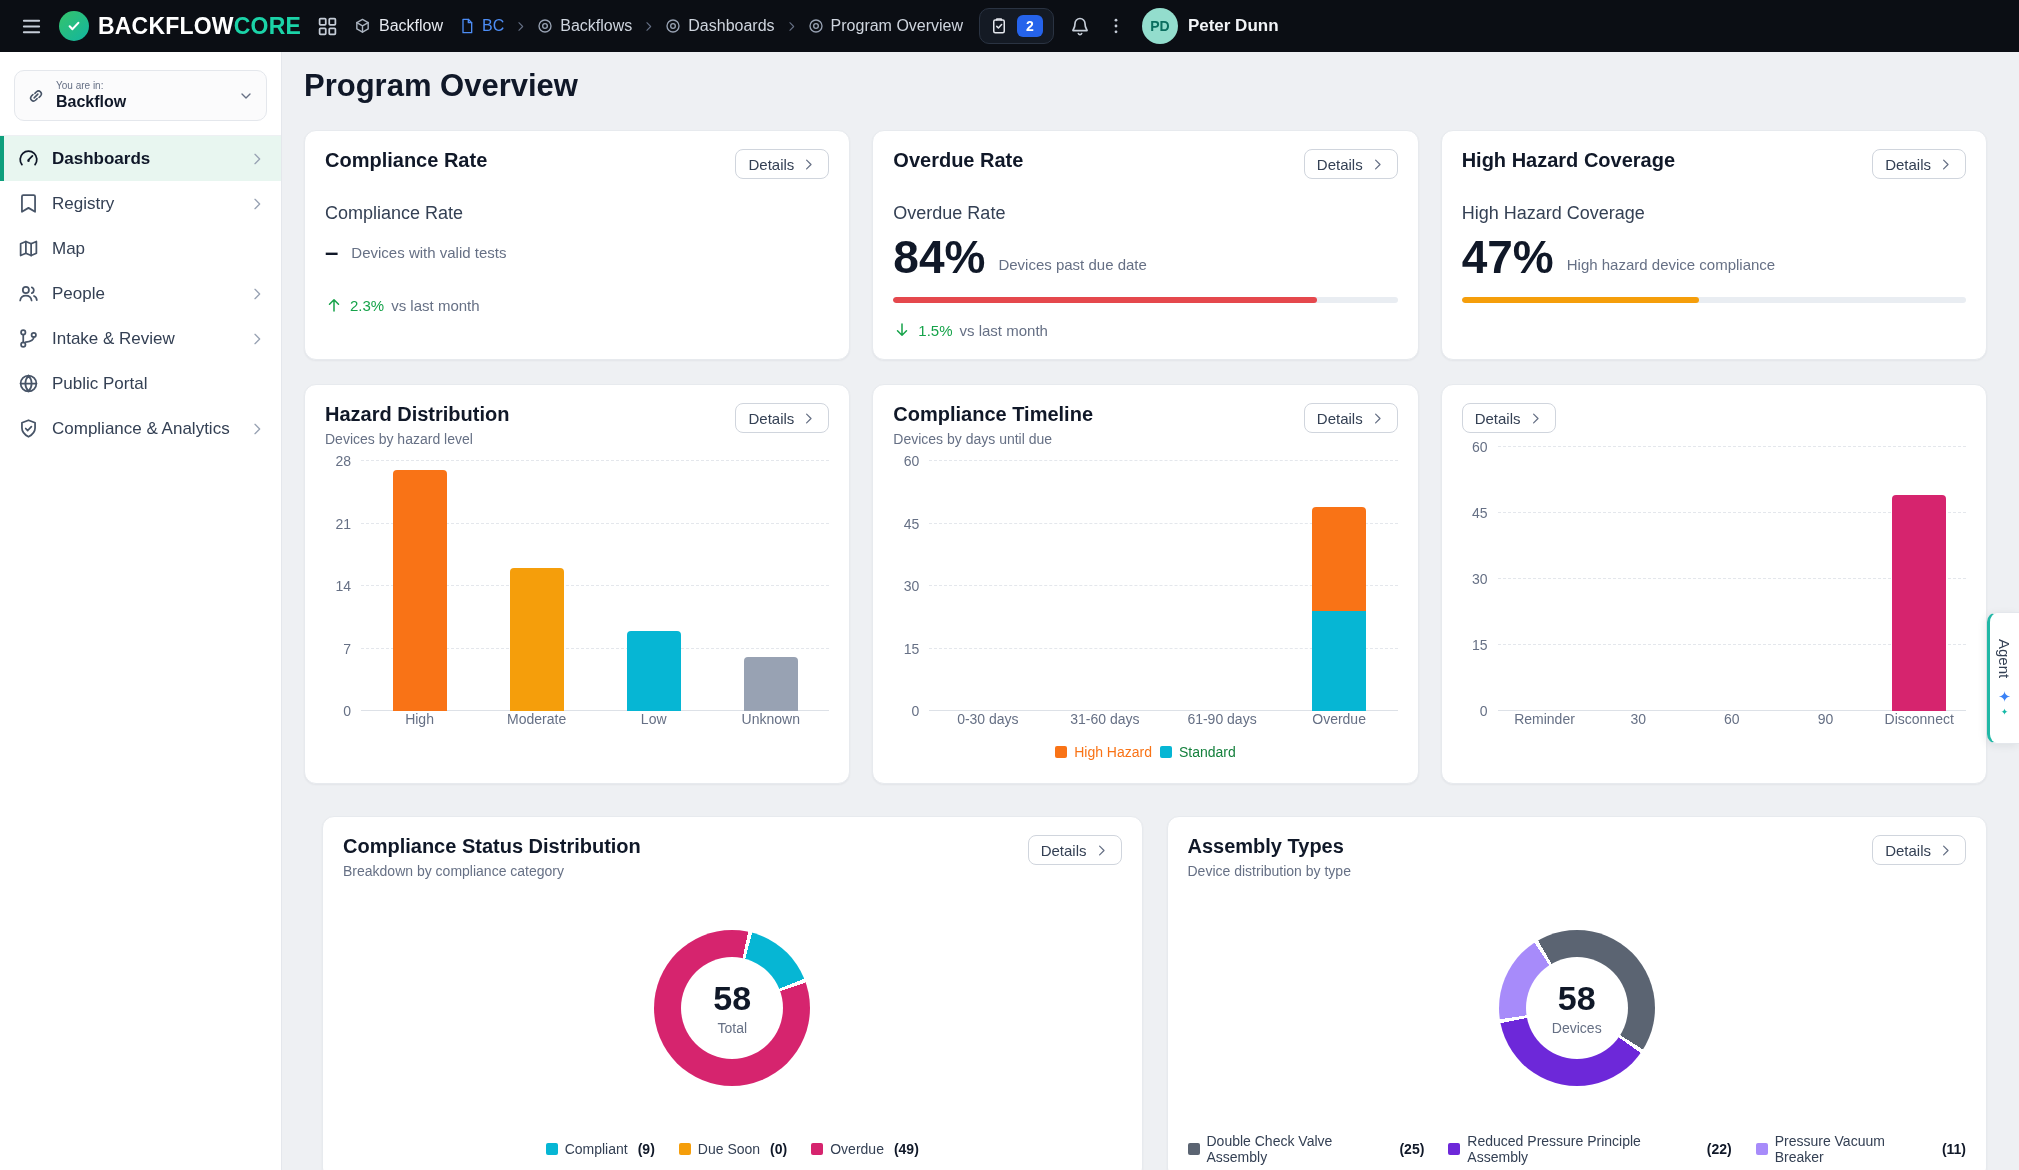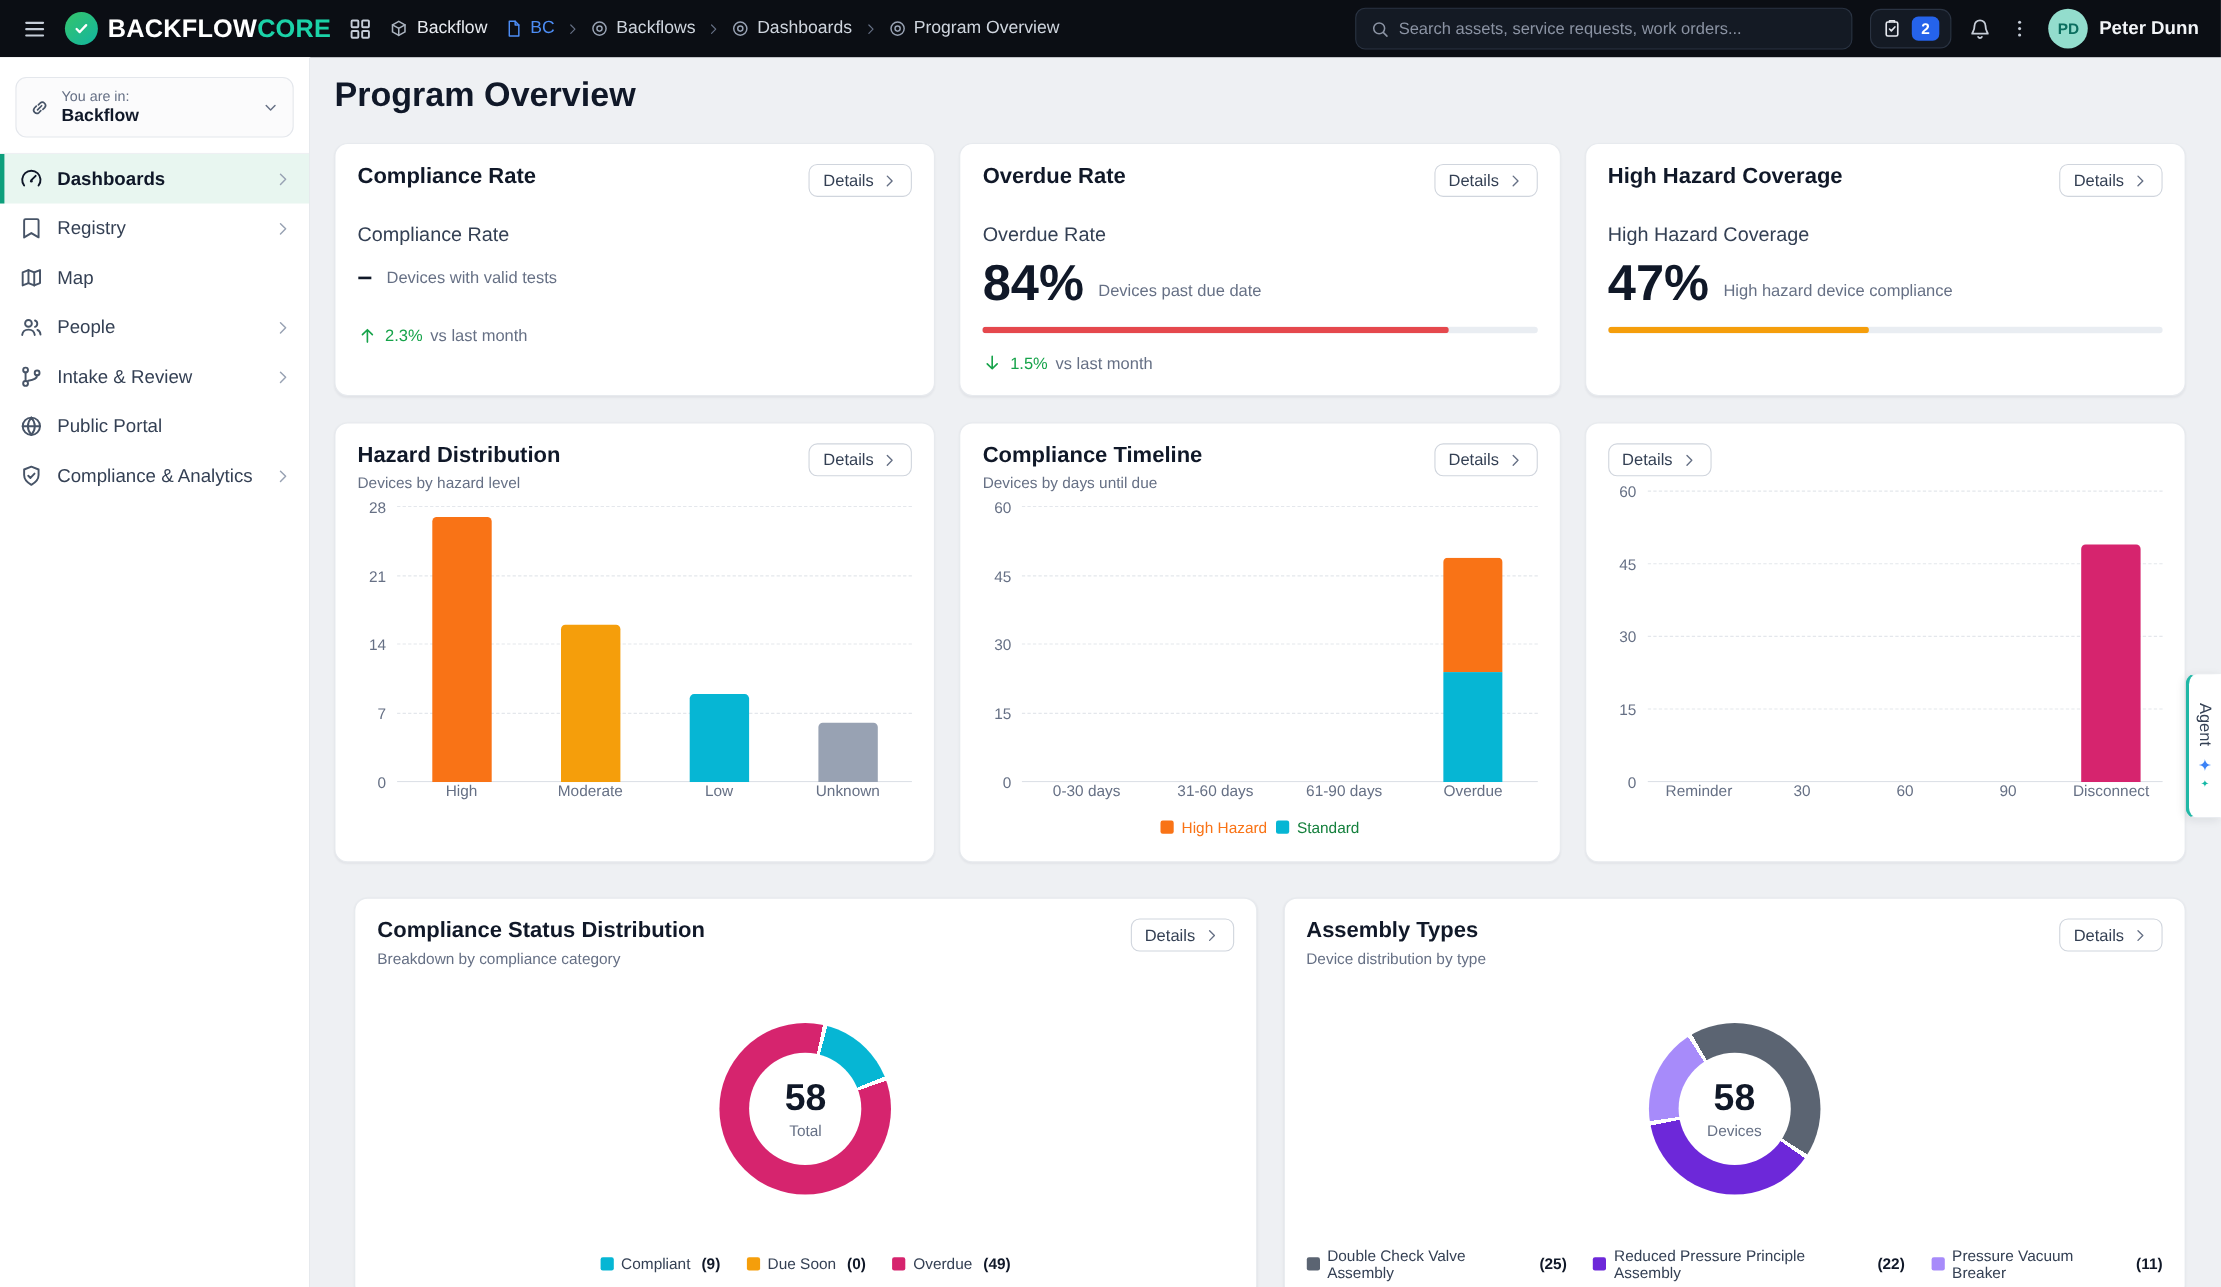--- a/index.html
+++ b/index.html
@@ -38,21 +38,21 @@
   .bell-btn .icon,.kebab-btn .icon{width:20px;height:20px}
   .user-menu{display:flex;align-items:center;gap:10px;cursor:pointer}
   .avatar{width:36px;height:36px;border-radius:50%;background:#93ddcd;color:#0b6e5f;font-weight:700;font-size:14px;display:flex;align-items:center;justify-content:center}
   .user-name{color:#f2f4f7;font-size:17px;font-weight:600}
 
   
   .shell{display:flex;height:1118px}
   .sidebar{width:282px;background:#fff;border-right:1px solid #e4e7ec;padding-top:12px}
   .context-box{margin:6px 14px 14px;border:1px solid #e4e7ec;background:#fbfbfc;border-radius:10px;padding:9px 12px;display:flex;align-items:center;gap:11px;cursor:pointer}
   .ctx-ic{width:18px;height:18px;color:#475467}
-  .ctx-label{display:block;font-size:13px;color:#667085}
+  .ctx-label{display:block;font-size:10px;color:#667085}
   .ctx-value{display:block;font-size:16px;font-weight:700;color:#101828;margin-top:2px}
   .ctx-chev{margin-left:auto;width:16px;height:16px;color:#667085}
   .nav{border-top:1px solid #eef0f3}
   .nav-item{display:flex;align-items:center;gap:13px;height:45px;padding:0 16px 0 14px;border-left:4px solid transparent;font-size:17px;color:#344054;cursor:pointer}
   .nav-ic{width:21px;height:21px;color:#475467}
   .nav-label{font-weight:500}
   .nav-chev{margin-left:auto;width:16px;height:16px;color:#98a2b3}
   .nav-item.active{background:#e8f6f0;border-left-color:#0e9f7c}
   .nav-item.active .nav-label{font-weight:700;color:#0f1728}
   .nav-item.active .nav-ic{color:#0f1728}
@@ -211,29 +211,20 @@
       <span class="crumb">
         <span class="icon crumb-ic">
           <svg viewBox="0 0 24 24">
             <circle cx="12" cy="12" r="9"></circle>
             <circle cx="12" cy="12" r="3.5"></circle>
           </svg>
         </span>
         <span class="crumb-label">Program Overview</span>
       </span>
     </nav>
-  <div class="search-box">
-    <span class="icon">
-        <svg viewBox="0 0 24 24">
-          <circle cx="11" cy="11" r="7"></circle>
-          <path d="M16.5 16.5L21 21"></path>
-        </svg>
-      </span>
-    <input type="text" placeholder="Search assets, service requests, work orders..." style="">
-  </div>
   <div class="tasks-pill">
     <span class="icon">
         <svg viewBox="0 0 24 24">
           <rect x="5" y="4" width="14" height="17" rx="2"></rect>
           <path d="M9 4V2.5h6V4"></path>
           <path d="M9 12.5l2.2 2.2 4.3-4.7"></path>
         </svg>
       </span>
     <span class="badge">2</span>
   </div>

